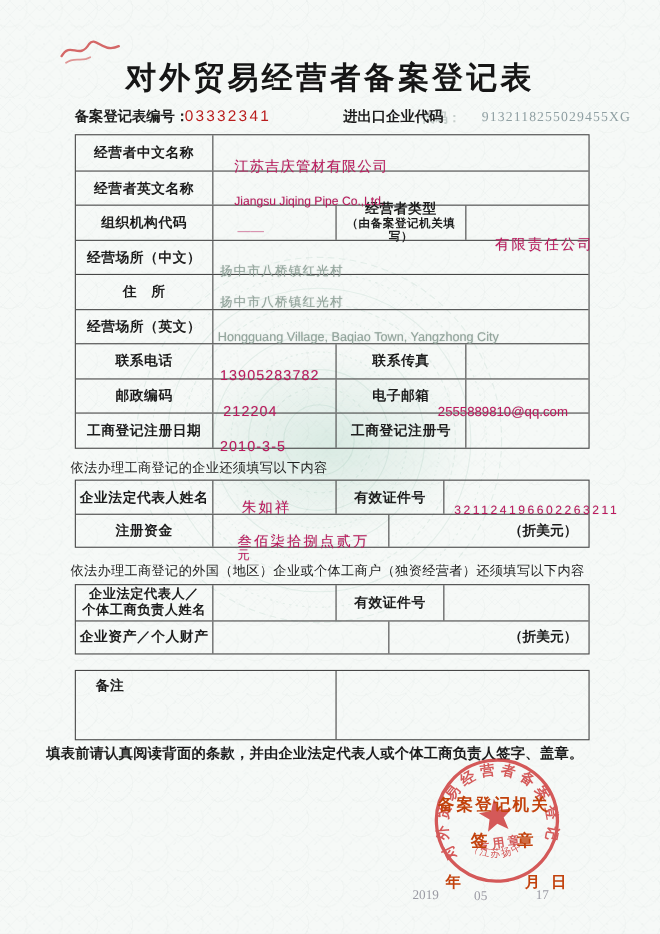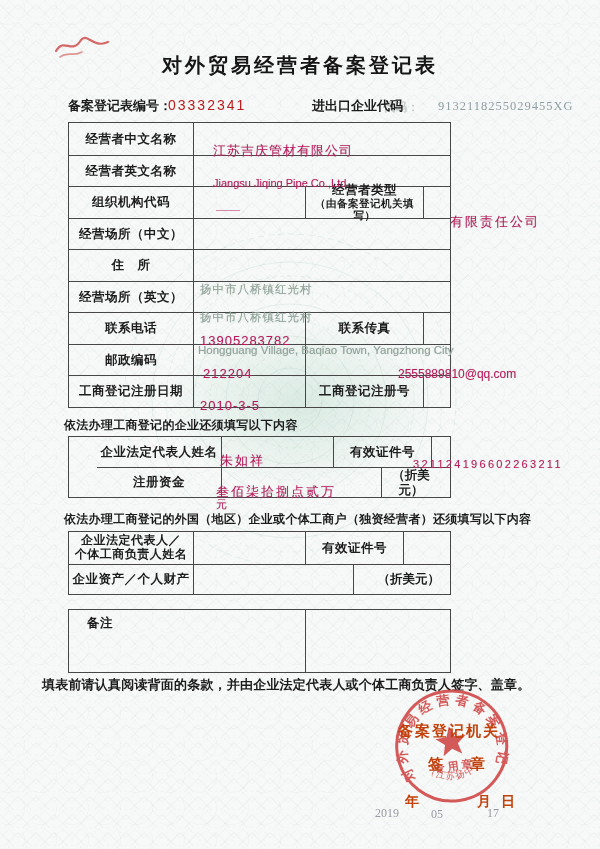--- a/index.html
+++ b/index.html
@@ -19,53 +19,53 @@
   }
   .blob{
     position:absolute;left:165px;top:320px;width:270px;height:170px;z-index:0;
     background:radial-gradient(ellipse at center, rgba(105,178,148,.20), rgba(105,178,148,0) 70%);
     border-radius:50%;filter:blur(4px);
   }
   .rosette{position:absolute;left:115px;top:225px;z-index:0;}
   .scribble{position:absolute;left:52px;top:33px;z-index:4;}
   .title{
     position:absolute;left:0;right:0;top:52px;text-align:center;z-index:2;
-    font-size:20px;font-weight:bold;letter-spacing:3px;color:#161616;
+    font-size:28px;font-weight:bold;letter-spacing:3px;color:#161616;
   }
   .hdr{position:absolute;z-index:2;font-size:13px;font-weight:bold;white-space:nowrap;}
   .form-no{position:absolute;left:168px;top:97px;z-index:2;font-size:14px;letter-spacing:2px;color:#b91c1c;white-space:nowrap;}
   .ghost{position:absolute;left:383px;top:99px;z-index:1;font-size:12px;font-weight:bold;color:rgba(140,155,150,.45);white-space:nowrap;}
   .code-val{
     position:absolute;left:438px;top:99px;z-index:2;font-size:12.5px;letter-spacing:1px;
     color:#8f9fa2;font-family:"Liberation Serif",serif;white-space:nowrap;
   }
-  .tbl{position:absolute;left:68px;width:383px;border:1px solid #474747;z-index:2;background:transparent;}
+  .tbl{position:absolute;left:68px;width:468px;border:1px solid #474747;z-index:2;background:transparent;}
   .trow{display:flex;}
   .trow + .trow{border-top:1px solid #474747;}
   .cell{
     display:flex;align-items:center;justify-content:center;flex-direction:column;
     border-right:1px solid #474747;text-align:center;line-height:1.15;
   }
   .cell:last-child{border-right:none;}
   .lbl{font-size:12.5px;font-weight:bold;letter-spacing:.5px;color:#1d1d1d;}
   .lbl .sub{font-size:10.5px;}
   .c1{width:125px;}.c2{width:112px;}.c3{width:118px;}
   .cflex{flex:1;}
   .h1row{height:31.5px;}
   .h2row{height:30px;}
   .h3row{height:32px;}
   .usd{justify-content:flex-end;padding-right:10px;flex-direction:row;font-size:12.5px;font-weight:bold;}
   .remarks-lbl{align-items:flex-start;justify-content:flex-start;padding:6px 0 0 18px;flex-direction:row;}
-  .heading{position:absolute;left:64px;z-index:2;font-size:12px;font-weight:bold;letter-spacing:.3px;white-space:nowrap;}
+  .heading{position:absolute;left:64px;z-index:2;font-size:12px;font-weight:normal;letter-spacing:.3px;white-space:nowrap;}
   .footer-note{position:absolute;left:42px;top:676px;z-index:2;font-size:13px;font-weight:bold;letter-spacing:.2px;white-space:nowrap;}
   .fill{
     position:absolute;z-index:3;color:#be185d;white-space:nowrap;
     text-shadow:0 0 1px rgba(127,146,139,.5);
   }
-  .f11{font-size:11.5px;color:#93a59c;margin-top:43px;}
+  .f11{font-size:11.5px;color:#93a59c;}
   .f12{font-size:12px;}
   .f125{font-size:11px;}
   .f13{font-size:13px;}
   .stamp{position:absolute;left:386px;top:682px;z-index:4;transform:rotate(-8deg);opacity:.85;}
   .authority{position:absolute;z-index:5;font-weight:bold;color:#c2410c;white-space:nowrap;}
   .auth-title{left:398px;top:722px;font-size:15px;letter-spacing:2px;}
   .auth-sign{left:428px;top:755px;font-size:15px;letter-spacing:6px;}
   .ymd{font-size:14px;}
   .y-l{left:405px;top:793px;} .m-l{left:477px;top:793px;} .d-l{left:501px;top:793px;}
   .datev{position:absolute;z-index:2;font-size:12px;color:#9a9aa3;font-family:"Liberation Serif",serif;}
@@ -139,20 +139,21 @@
     </div>
     <div class="trow h1row">
       <div class="cell lbl c1">联系电话</div>
       <div class="cell c2"></div>
       <div class="cell lbl c3">联系传真</div>
       <div class="cell cflex"></div>
     </div>
     <div class="trow h1row">
       <div class="cell lbl c1">邮政编码</div>
       <div class="cell c2"></div>
+      <div class="cell lbl c3">电子邮箱</div>
       <div class="cell cflex"></div>
     </div>
     <div class="trow h1row">
       <div class="cell lbl c1">工商登记注册日期</div>
       <div class="cell c2"></div>
       <div class="cell lbl c3">工商登记注册号</div>
       <div class="cell cflex"></div>
     </div>
   </div>
 
@@ -163,21 +164,21 @@
   <div class="fill f11" style="left:200px;top:239px;letter-spacing:1px;filter:blur(.4px);">扬中市八桥镇红光村</div>
   <div class="fill f11" style="left:200px;top:267px;letter-spacing:1px;filter:blur(.3px);">扬中市八桥镇红光村</div>
   <div class="fill f11" style="left:198px;top:301px;">Hongguang Village, Baqiao Town, Yangzhong City</div>
   <div class="fill f13" style="left:200px;top:333px;letter-spacing:1px;">13905283782</div>
   <div class="fill f13" style="left:203px;top:366px;letter-spacing:1px;">212204</div>
   <div class="fill f12" style="left:398px;top:367px;">2555889810@qq.com</div>
   <div class="fill f13" style="left:200px;top:398px;letter-spacing:1px;">2010-3-5</div>
 
   <div class="heading" style="top:417px;">依法办理工商登记的企业还须填写以下内容</div>
 
-  <div class="tbl" style="top:436px;padding-left:28px;">
+  <div class="tbl" style="top:436px;">
     <div class="trow h2row">
       <div class="cell lbl c1">企业法定代表人姓名</div>
       <div class="cell c2"></div>
       <div class="cell lbl" style="width:98px;">有效证件号</div>
       <div class="cell cflex"></div>
     </div>
     <div class="trow h2row">
       <div class="cell lbl c1">注册资金</div>
       <div class="cell" style="width:160px;"></div>
       <div class="cell cflex usd">（折美元）</div>

